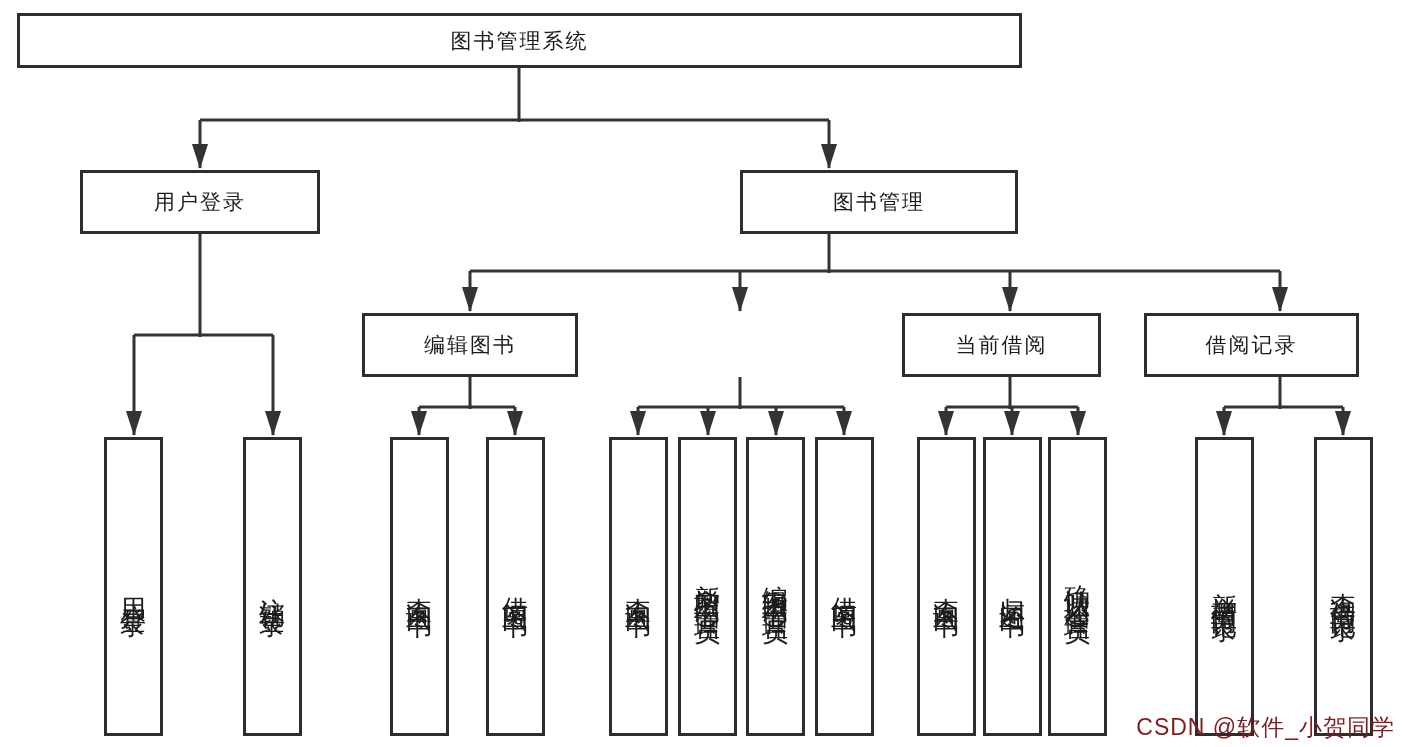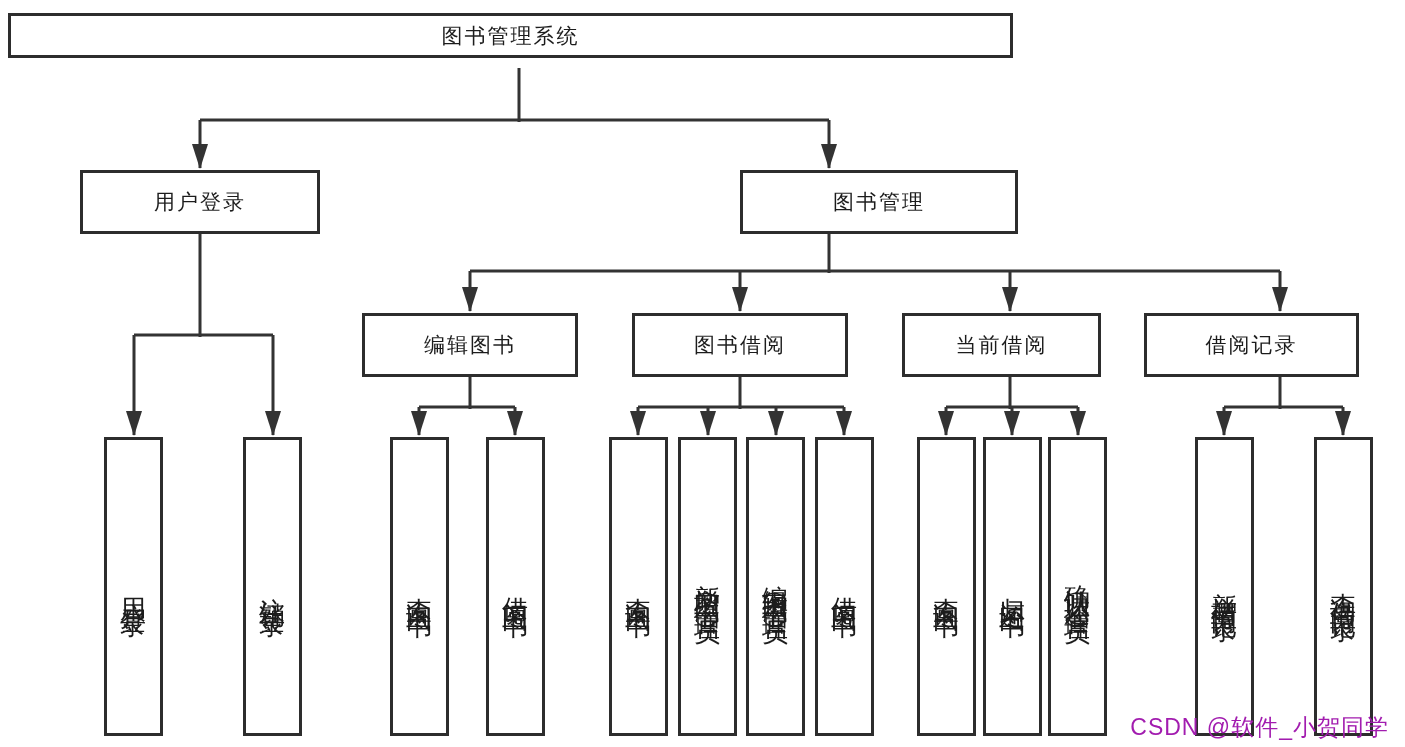--- a/index.html
+++ b/index.html
@@ -31,24 +31,24 @@
     text-orientation:mixed;
     font-size:26px;
     letter-spacing:5px;
     line-height:1;
     top:437px;
     width:59px;
     height:299px;
   }
   .watermark{
     position:absolute;
-    right:16px;
+    right:10px;
     bottom:4px;
     font-size:23px;
-    color:#a21caf;
+    color:#7f1d1d;
     letter-spacing:1px;
     white-space:nowrap;
     margin-top:24px;
   }
 </style>
 </head>
 <body>
 
 <div id="page">
 
@@ -78,27 +78,26 @@
       <polygon points="768,411 784,411 776,436"></polygon>
       <polygon points="836,411 852,411 844,436"></polygon>
       <polygon points="938,411 954,411 946,436"></polygon>
       <polygon points="1004,411 1020,411 1012,436"></polygon>
       <polygon points="1070,411 1086,411 1078,436"></polygon>
       <polygon points="1216,411 1232,411 1224,436"></polygon>
       <polygon points="1335,411 1351,411 1343,436"></polygon>
     </g>
   </svg>
 
-  <div class="box hbox" style="left:8px;top:13px;width:1005px;height:45px">图书管理系统</div>
+  <div class="box hbox" style="left:17px;top:13px;width:1005px;height:55px">图书管理系统</div>
 
   <div class="box hbox" style="left:80px;top:170px;width:240px;height:64px">用户登录</div>
   <div class="box hbox" style="left:740px;top:170px;width:278px;height:64px">图书管理</div>
 
   <div class="box hbox" style="left:362px;top:313px;width:216px;height:64px">编辑图书</div>
-  <div class="box hbox" style="left:632px;top:313px;width:216px;height:64px">图书借阅</div>
   <div class="box hbox" style="left:902px;top:313px;width:199px;height:64px">当前借阅</div>
   <div class="box hbox" style="left:1144px;top:313px;width:215px;height:64px">借阅记录</div>
 
   <div class="box vbox" style="left:104px">用户登录</div>
   <div class="box vbox" style="left:243px">注销登录</div>
 
   <div class="box vbox" style="left:390px">查询图书</div>
   <div class="box vbox" style="left:486px">借阅图书</div>
 
   <div class="box vbox" style="left:609px">查询图书</div>

